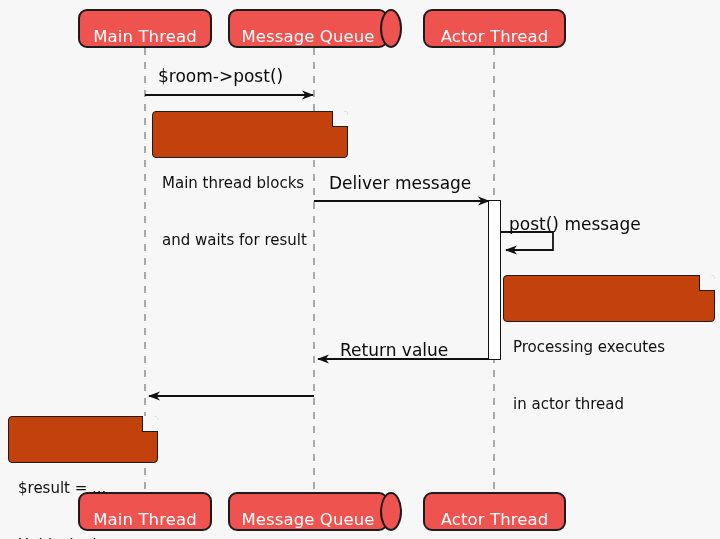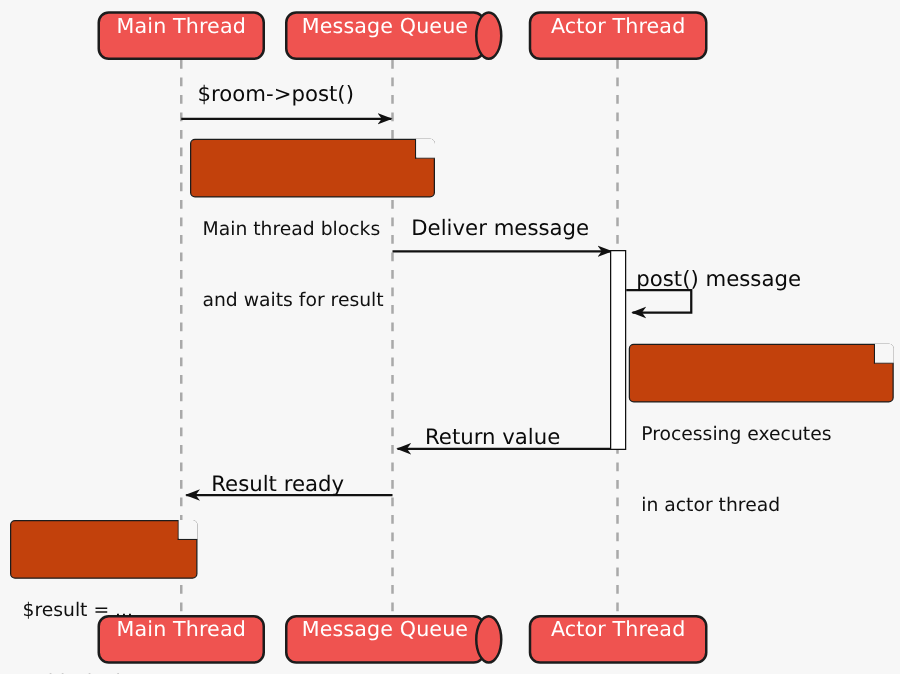--- a/index.html
+++ b/index.html
@@ -27,21 +27,21 @@
   }
   .participant-box {
     position: absolute;
     box-sizing: border-box;
     background: #ef5350;
     border: 2px solid #1c1c1c;
     border-radius: 9px;
     color: #ffffff;
     font-size: 16.5px;
     display: flex;
-    align-items: flex-start;
+    align-items: flex-end;
     justify-content: center;
     letter-spacing: 0.1px;
     white-space: nowrap;
   }
   .queue-box {
     border-radius: 9px;
   }
   .queue-cap {
     position: absolute;
     box-sizing: border-box;
@@ -144,21 +144,20 @@
   </div>
 
   <div class="msg-label" style="left:158px; top:66px;">$room-&gt;post()</div>
 
   <div class="msg-label" style="left:329px; top:173px;">Deliver message</div>
 
   <div class="msg-label" style="left:509px; top:214px;">post() message</div>
 
   <div class="msg-label" style="left:340px; top:340px;">Return value</div>
 
-  <div class="msg-label" style="left:169px; top:378px;">Result ready</div>
 
   <div class="note" style="left:152px; top:111px; width:196px; height:47px;">
     <div class="note-fold"></div>
     <div>Main thread blocks</div>
     <div>and waits for result</div>
   </div>
 
   <div class="note" style="left:503px; top:275px; width:212px; height:47px;">
     <div class="note-fold"></div>
     <div>Processing executes</div>

